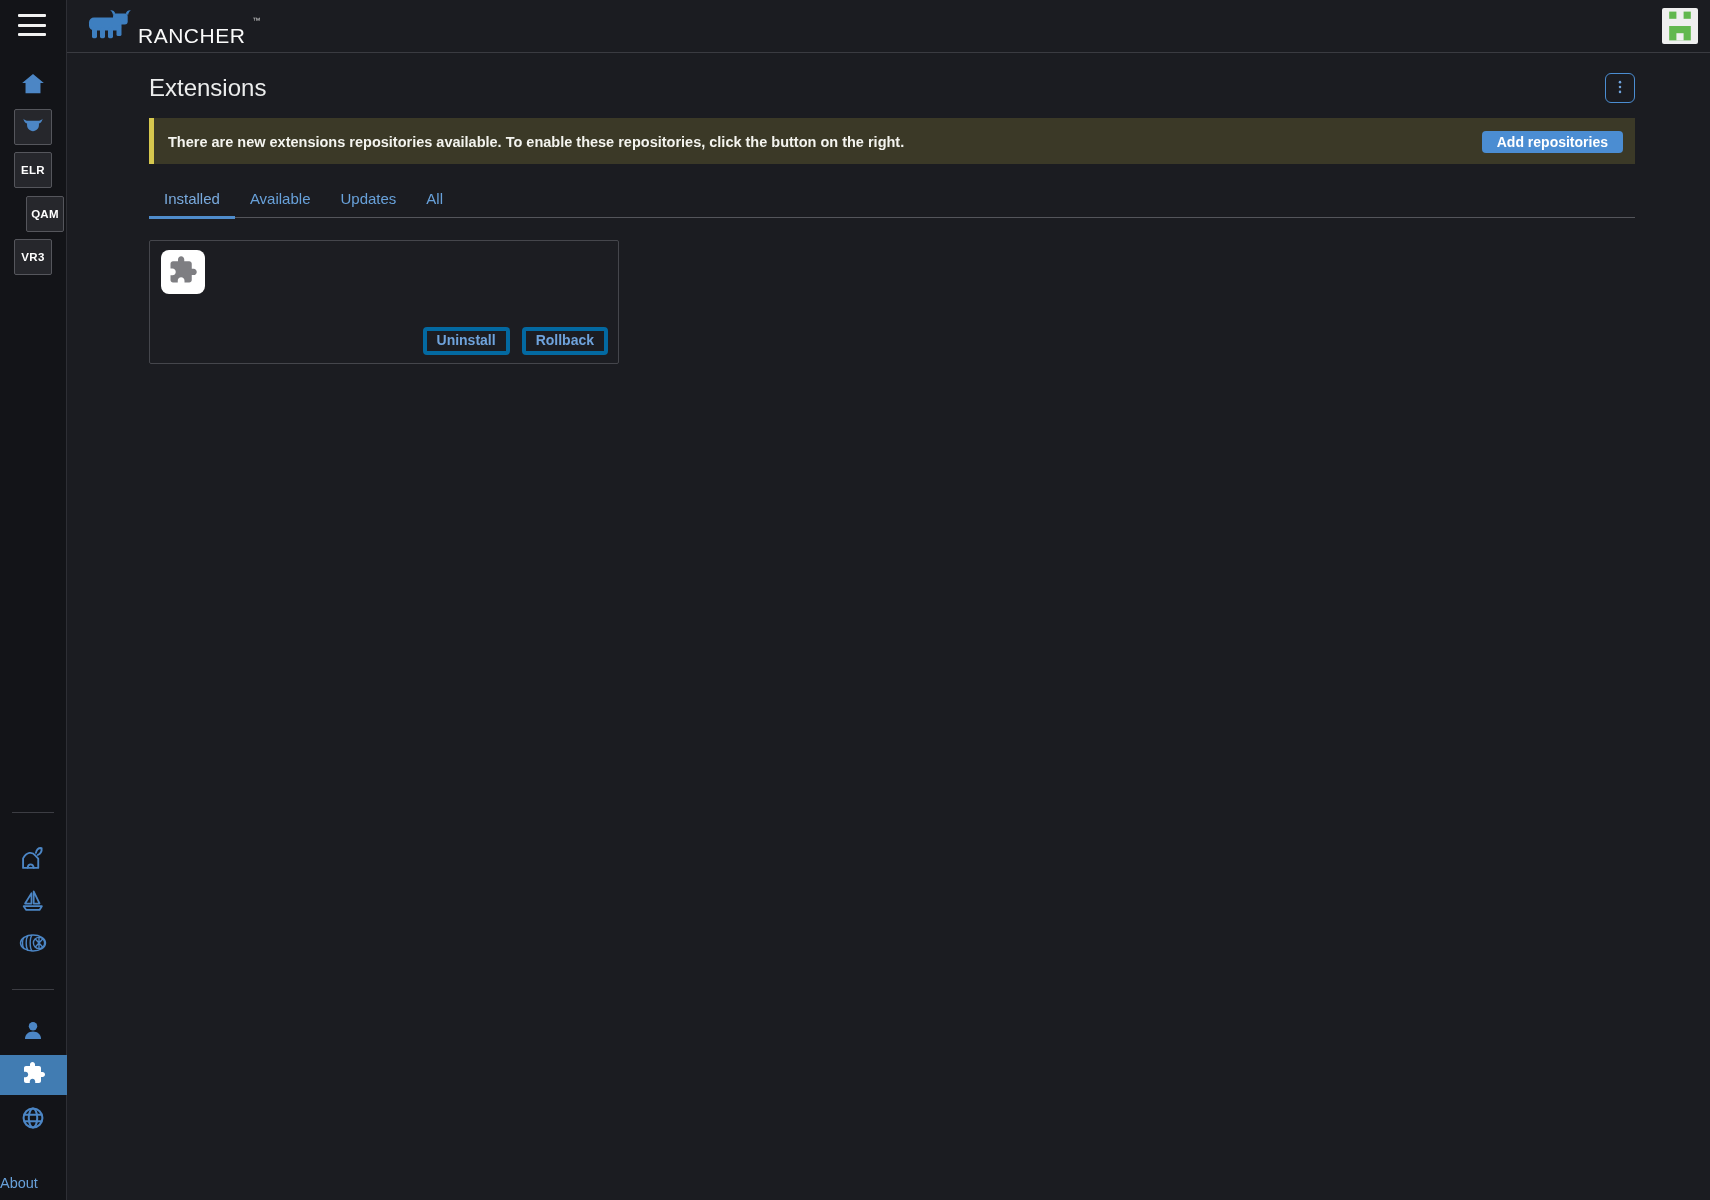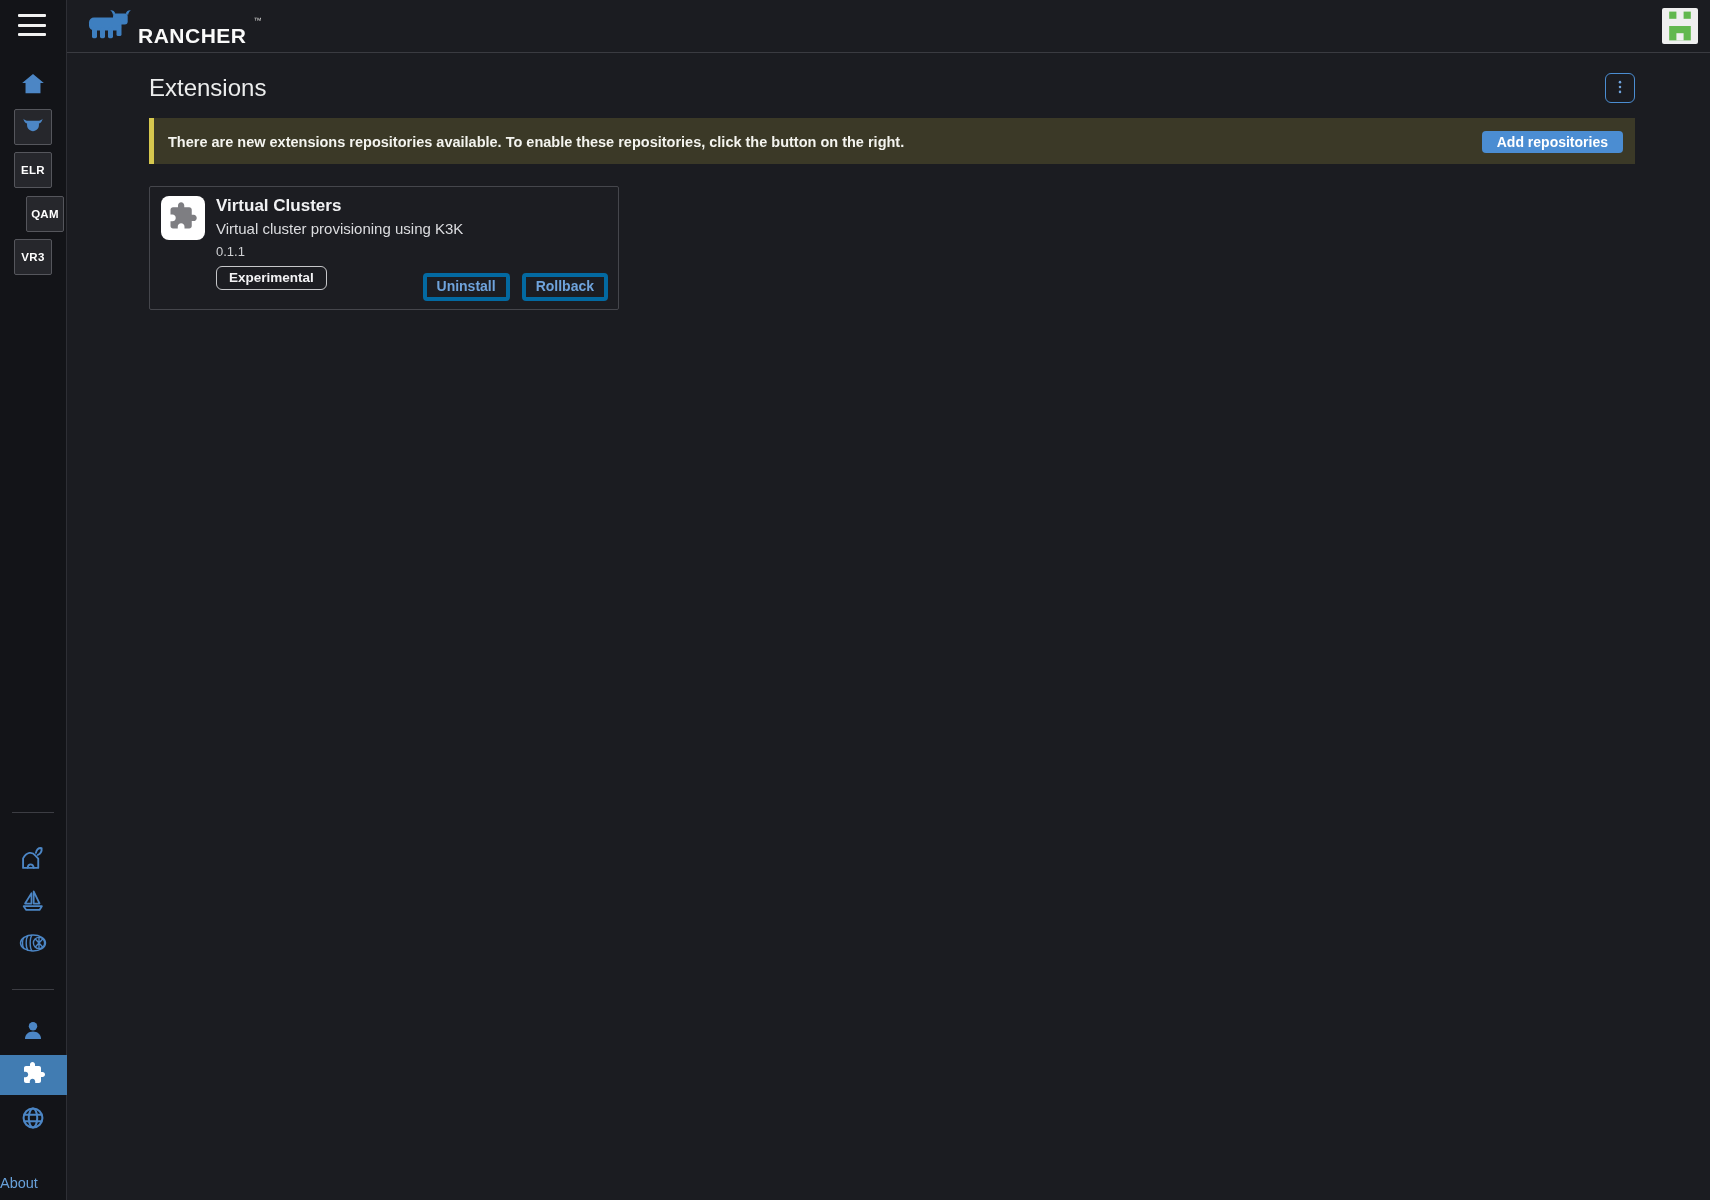--- a/index.html
+++ b/index.html
@@ -34,21 +34,21 @@
   .about-link { position:absolute; bottom:9px; left:0; width:66px; text-align:left;
     color:#68a1da; font-size:14.5px; cursor:pointer; }
 
   
   .header {
     position:absolute; left:67px; right:0; top:0; height:53px;
     background:#1b1c21; border-bottom:1px solid #3a3b41;
     display:flex; align-items:center; padding:0 12px 0 20px; z-index:2;
   }
   .brand { display:flex; align-items:center; gap:7px; }
-  .brand-name { color:#fafafa; font-size:21px; font-weight:bold; letter-spacing:.5px;margin-top:20px; }
+  .brand-name { color:#fafafa; font-size:21px; font-weight:normal; letter-spacing:.5px;margin-top:20px; }
   .brand-tm { color:#cfcfcf; font-size:8px; vertical-align:top; position:relative; top:-6px; }
   .avatar { margin-left:auto; width:36px; height:36px; border-radius:2px; overflow:hidden; cursor:pointer; }
 
   
   .content { position:absolute; left:67px; top:54px; right:0; bottom:0; padding:19px 75px 0 82px; }
   .title-row { display:flex; align-items:center; justify-content:space-between; }
   .page-title { margin:0; font-size:24px; font-weight:500; color:#eceded; }
   .kebab-btn {
     width:30px; height:30px; border:1px solid #4b8dd2; border-radius:6px;
     background:transparent; color:#6fa3dc; display:flex; align-items:center; justify-content:center;
@@ -237,36 +237,36 @@
           </svg>
       </span>
     </button>
   </div>
 
   <div class="banner">
     <span>There are new extensions repositories available. To enable these repositories, click the button on the right.</span>
     <button class="add-repos-btn">Add repositories</button>
   </div>
 
+  <div class="tabs">
+    <div class="tab active">Installed</div>
+    <div class="tab">Available</div>
+    <div class="tab">Updates</div>
+    <div class="tab">All</div>
+  </div>
 
   <div class="ext-card">
     <div class="ext-head">
       <div class="ext-logo">
         <span>
           <svg width="30" height="30" viewBox="0 0 24 24" fill="#7e7e82">
               <path d="M20.5 11H19V7c0-1.1-.9-2-2-2h-4V3.5C13 2.1 11.9 1 10.5 1S8 2.1 8 3.5V5H4c-1.1 0-2 .9-2 2v3.8h1.5c1.5 0 2.7 1.2 2.7 2.7S5 16.2 3.5 16.2H2V20c0 1.1.9 2 2 2h3.8v-1.5c0-1.5 1.2-2.7 2.7-2.7s2.7 1.2 2.7 2.7V22H17c1.1 0 2-.9 2-2v-4h1.5c1.4 0 2.5-1.1 2.5-2.5S21.9 11 20.5 11z"></path>
             </svg>
         </span>
       </div>
-      <div class="ext-col">
-        <span class="ext-name">Virtual Clusters</span>
-        <span class="ext-desc">Virtual cluster provisioning using K3K</span>
-        <span class="ext-version">0.1.1</span>
-        <span class="ext-badge">Experimental</span>
-      </div>
     </div>
     <div class="ext-actions">
       <button class="btn-outline">Uninstall</button>
       <button class="btn-outline">Rollback</button>
     </div>
   </div>
 
 </main>
 
 </body></html>

